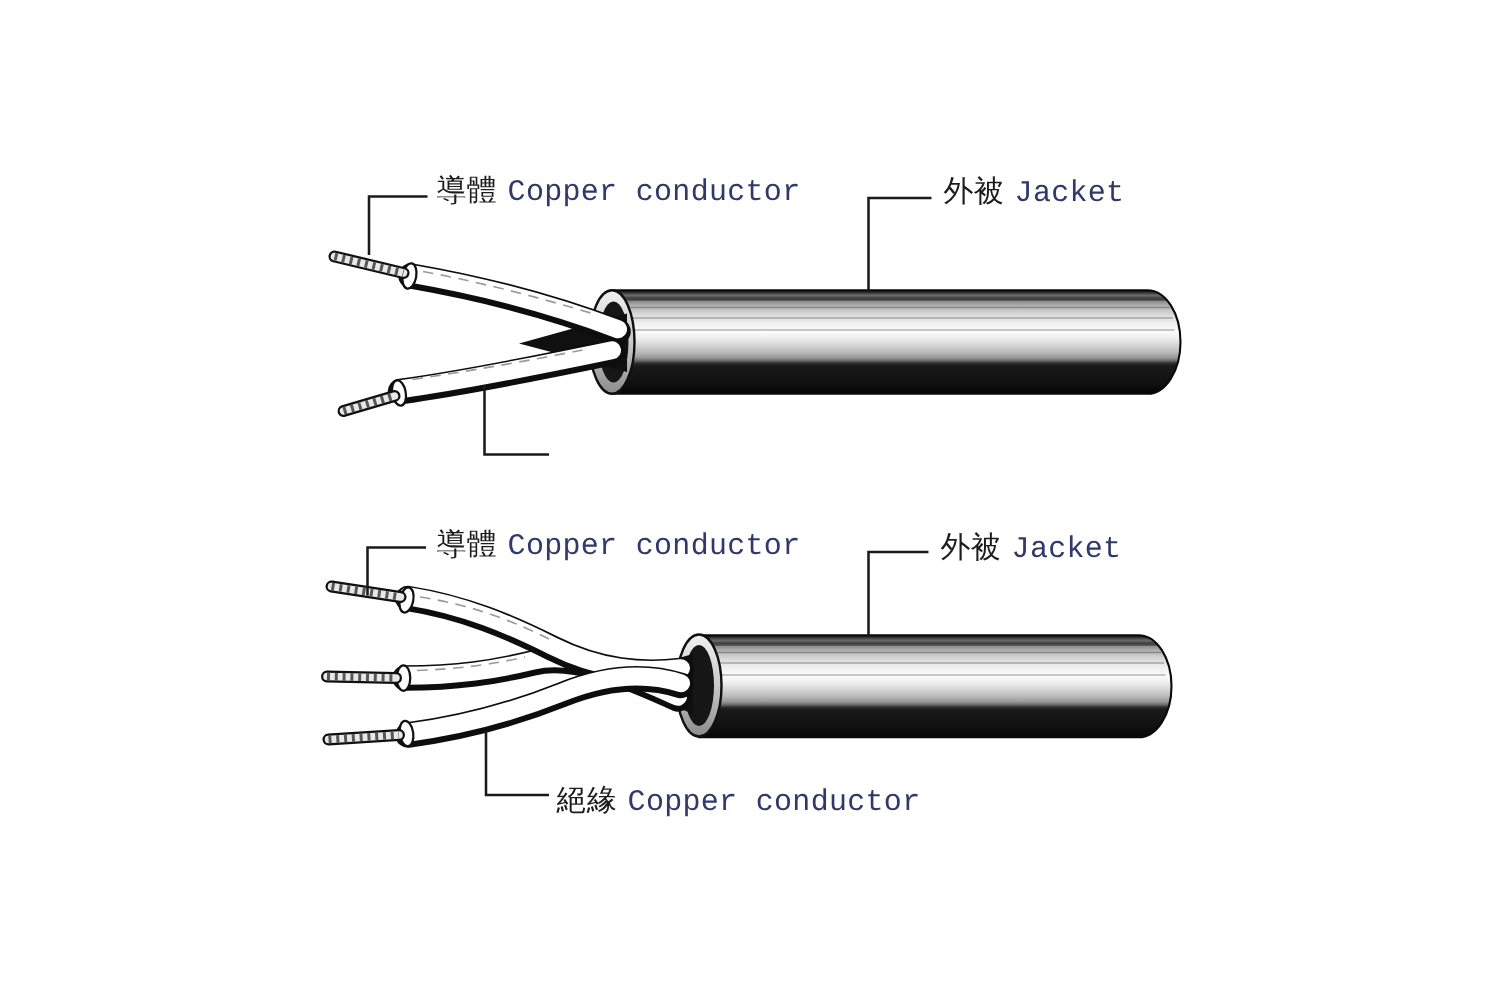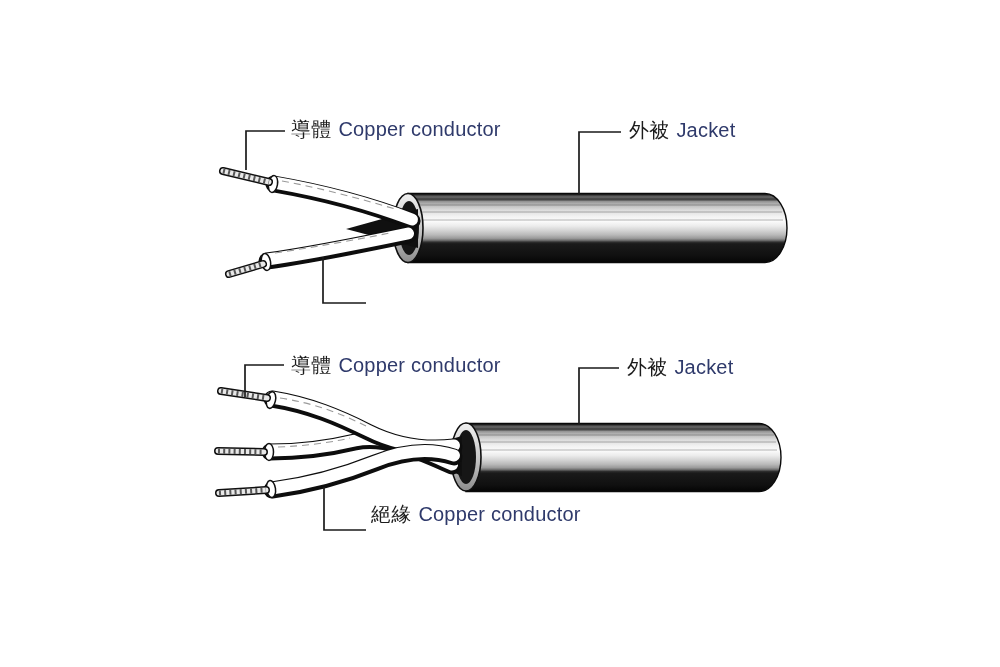--- a/index.html
+++ b/index.html
@@ -1,38 +1,38 @@
 <!DOCTYPE html>
 <html style="--zh-color: #1c1c1c; --en-color: #2f3a6b; --line-color: #1a1a1a;"><head>
 <meta charset="utf-8">
 <style>
   html,body{margin:0;padding:0;background:#fff;}
   .canvas{
     position:relative;
     width:1000px;height:667px;
     background:#ffffff;
     overflow:hidden;
-    font-family:Liberation Sans, sans-serif;
+    font-family:Liberation Mono, monospace;
   }
   svg{position:absolute;left:0;top:0;}
   .label{
     position:absolute;
     font-size:20px;
     white-space:nowrap;
     line-height:24px;
     letter-spacing:.2px;
   }
   .label .zh{color:var(--zh-color,#1c1c1c);margin-right:7px;}
   .label .en{color:var(--en-color,#2f3a6b);}
   #lbl-top-conductor{left:291px;top:117px;}
   #lbl-top-jacket{left:629px;top:118px;}
   #lbl-top-insulation{left:372px;top:290px;}
   #lbl-bottom-conductor{left:291px;top:353px;}
   #lbl-bottom-jacket{left:627px;top:355px;}
-  #lbl-bottom-insulation{left:371px;top:502px;}
+  #lbl-bottom-insulation{left:371px;top:524px;}
 
   .leader{fill:none;stroke:var(--line-color,#1a1a1a);stroke-width:1.7px;}
   .jacket{stroke:#0a0a0a;stroke-width:1.4px;}
   .mline{stroke:#000;opacity:.28;stroke-width:1px;}
   .wire-out{fill:none;stroke:#0d0d0d;stroke-width:17px;stroke-linecap:round;}
   .wire-in{fill:none;stroke:#ffffff;stroke-width:12px;stroke-linecap:round;}
   .wire-dash{fill:none;stroke:#9a9a9a;stroke-width:1.1px;stroke-dasharray:7 5;}
   .bare-out{fill:none;stroke:#101010;stroke-width:8px;stroke-linecap:round;}
   .bare-in{fill:none;stroke:#e8e8e8;stroke-width:5px;stroke-linecap:round;}
   .bare-twist{fill:none;stroke:#3d3d3d;stroke-width:5px;stroke-dasharray:2 3.2;opacity:.85;}

